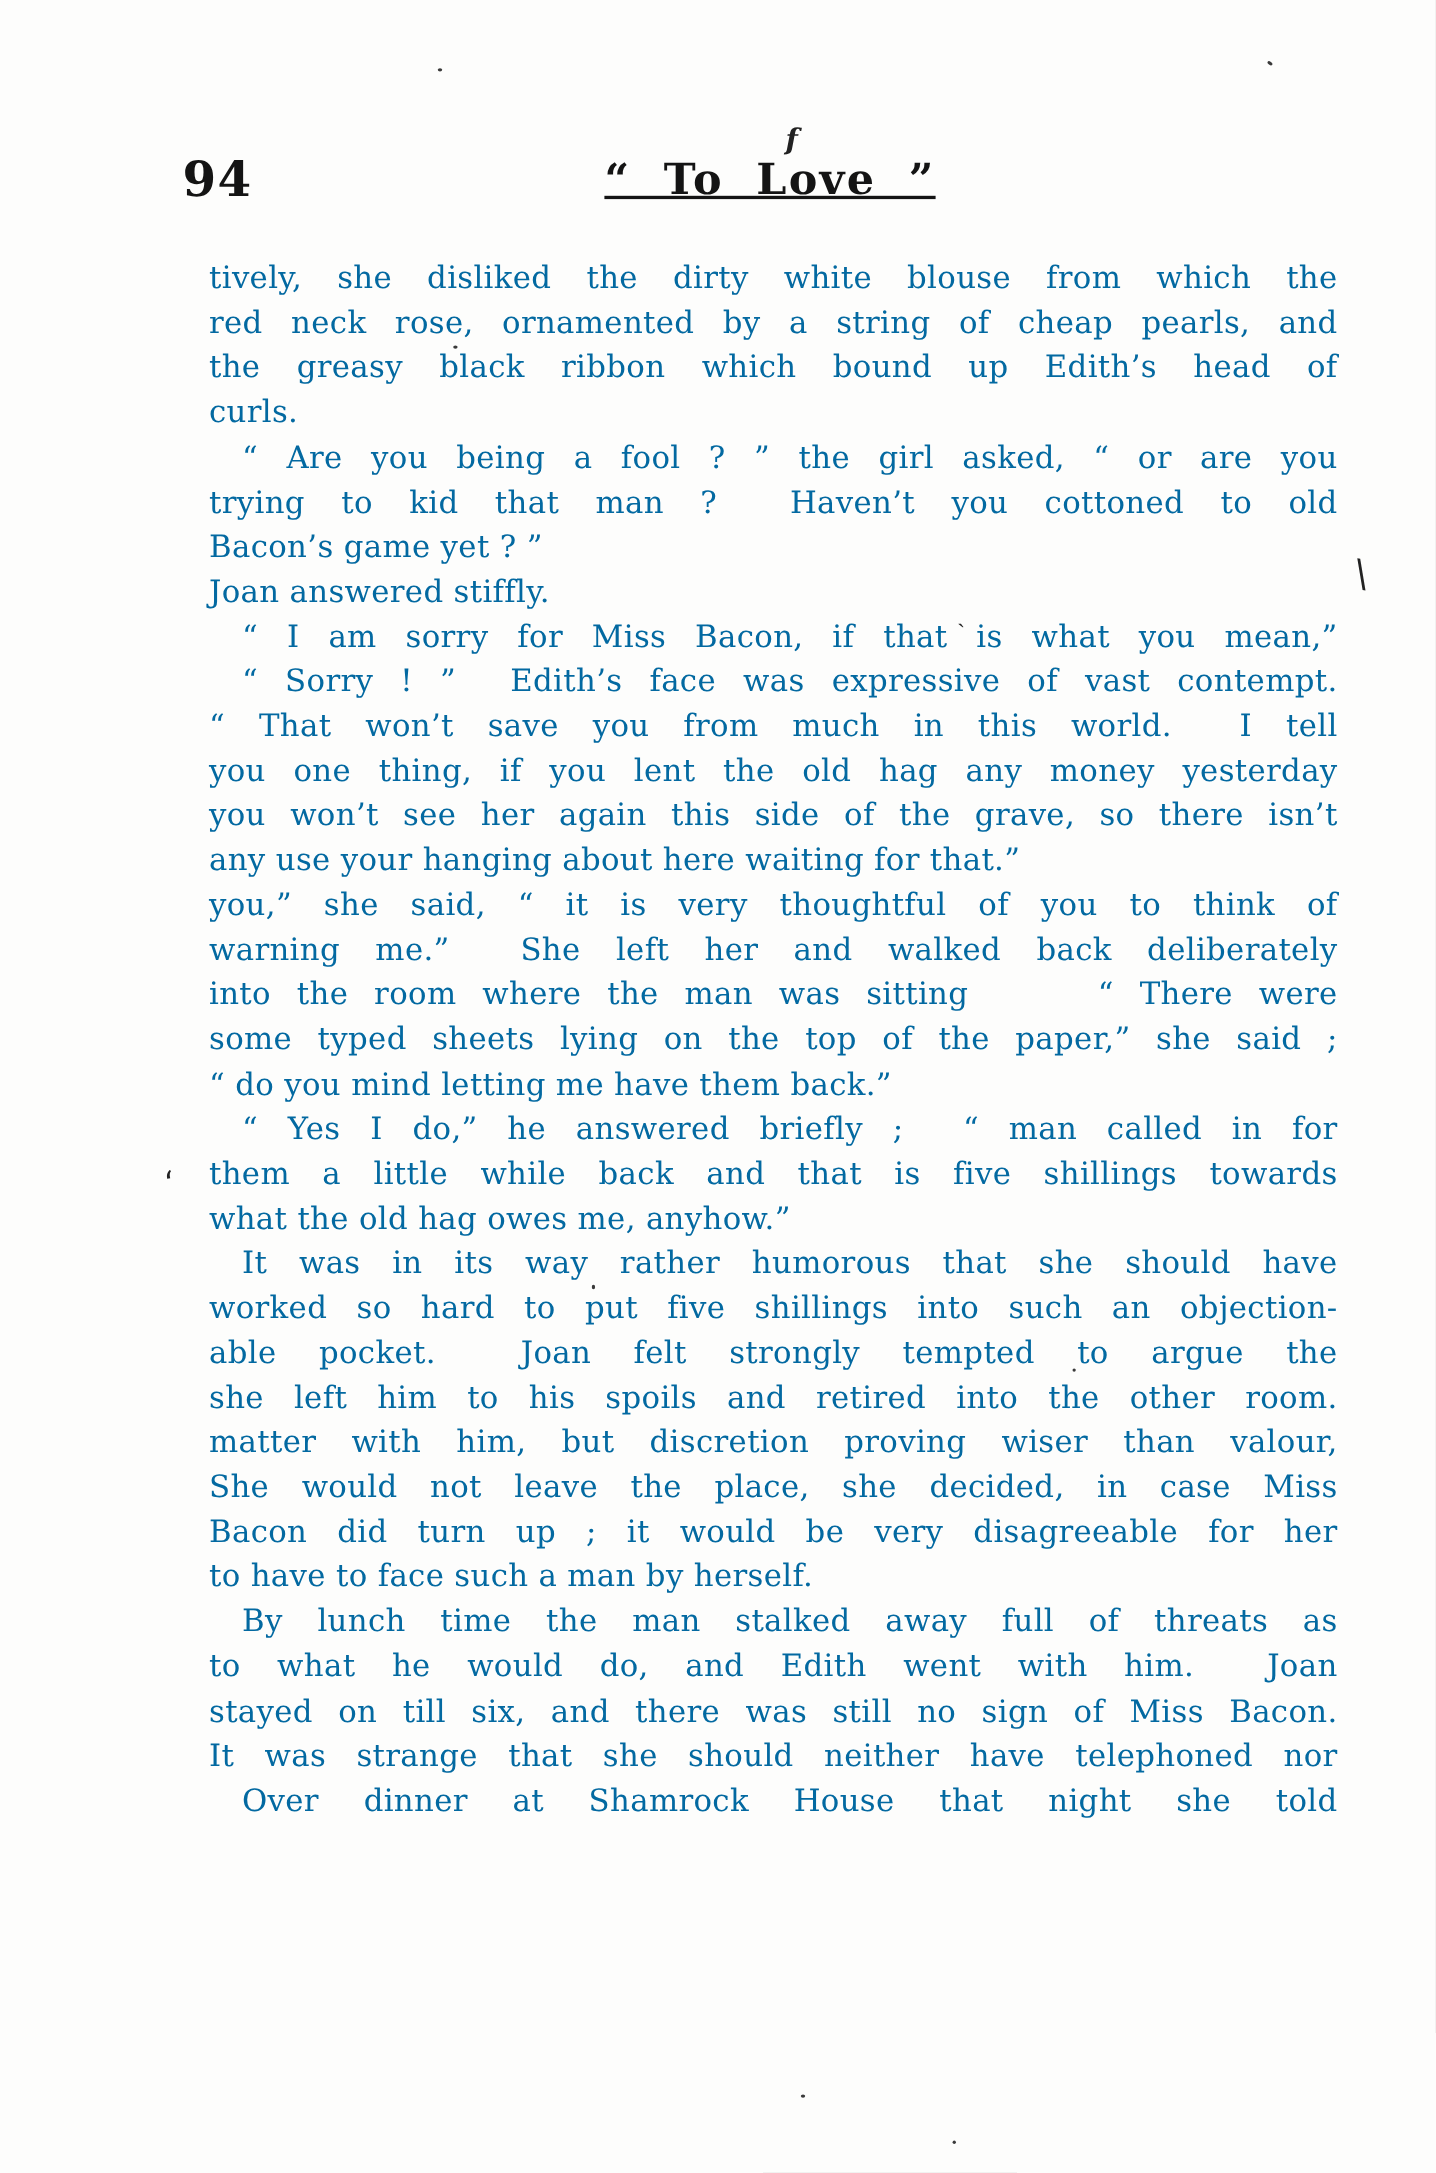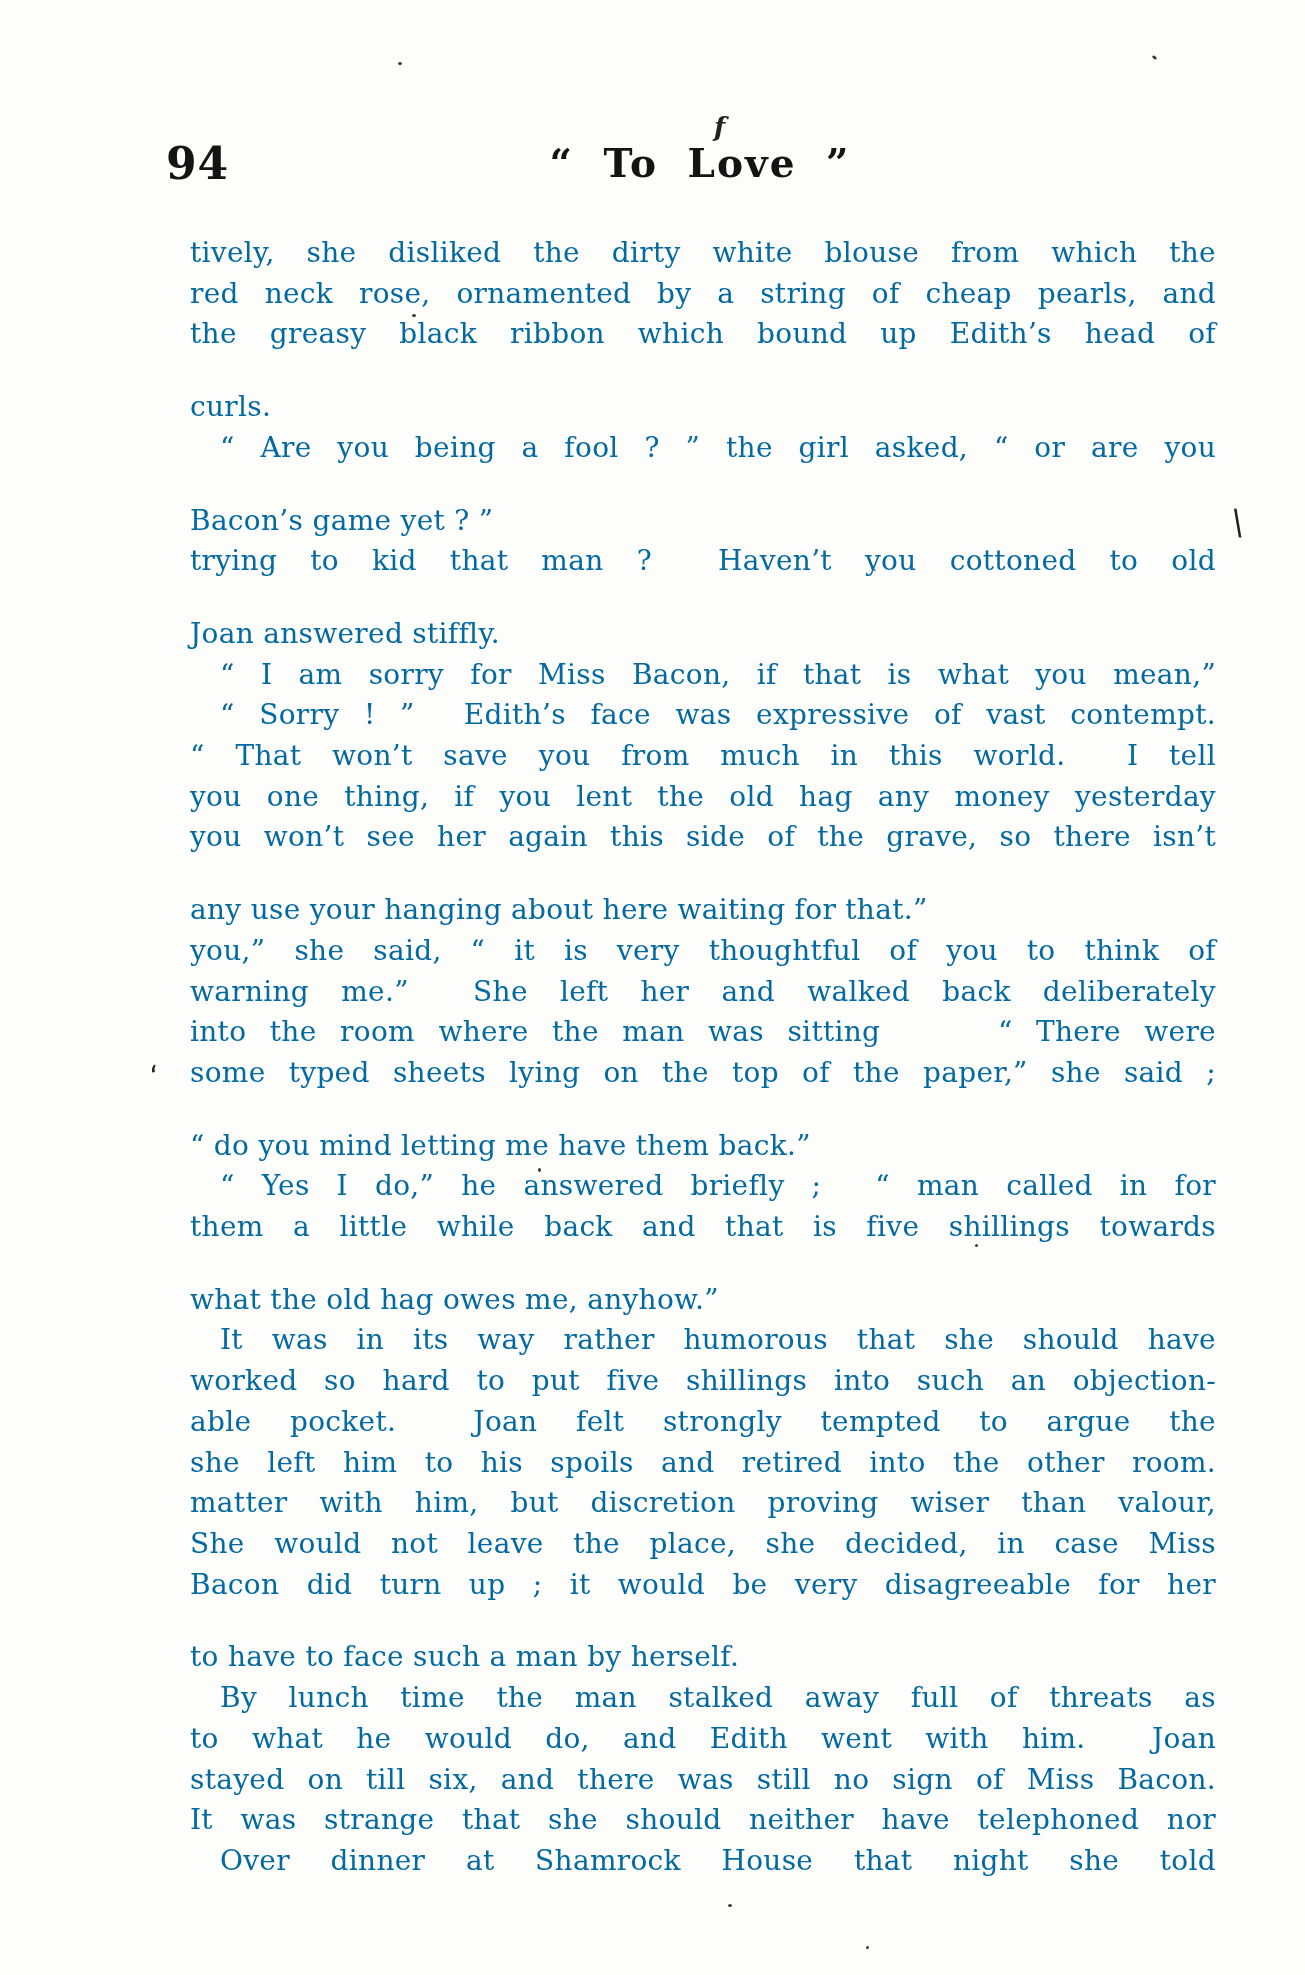--- a/index.html
+++ b/index.html
@@ -21,33 +21,34 @@
     text-align:right;
   }
   .running-title{
     position:absolute;
     left:700px;top:140px;
     transform:translateX(-50%);
     font-size:39px;font-weight:bold;
     letter-spacing:2px;word-spacing:14px;
     white-space:nowrap;
     color:#141414;
+    text-decoration:underline;
   }
   .body-text{
     position:absolute;
     left:190px;top:233px;
     width:1026px;
     font-size:28px;
     line-height:40.7px;
     letter-spacing:0.3px;
     color:#0369a1;
   }
   .line{white-space:normal;}
   .line.j{text-align:justify;text-align-last:justify;}
-  .line.last{text-align:center;text-align-last:left;margin-top:32px;}
+  .line.last{text-align:center;text-align-last:left;}
   .line.ind{text-indent:30px;}
   
   .artifact{position:absolute;color:#222;line-height:1;}
   .a-header-mark{left:714px;top:114px;font-size:26px;font-style:italic;font-weight:bold;}
   .a-slash-mark{left:1232px;top:505px;font-size:34px;transform:rotate(8deg);}
   .a-margin-tick{left:150px;top:1062px;font-size:30px;transform:rotate(-12deg);}
   .a-comma-tick{left:870px;top:548px;font-size:22px;}
   .speck{position:absolute;background:#3a3a3a;border-radius:50%;}
   .s1{left:398px;top:62px;width:4px;height:3px;}
   .s2{left:1152px;top:56px;width:5px;height:3px;transform:rotate(35deg);}
@@ -80,22 +81,22 @@
   <span class="speck s7"></span>
 
   <div class="body-text">
 
     <div class="line j">tively, she disliked the dirty white blouse from which the</div>
     <div class="line j">red neck rose, ornamented by a string of cheap pearls, and</div>
     <div class="line j">the greasy black ribbon which bound up Edith’s head of</div>
     <div class="line last">curls.</div>
 
     <div class="line j ind">“ Are you being a fool ? ” the girl asked, “ or are you</div>
+    <div class="line j">trying to kid that man ?&nbsp; Haven’t you cottoned to old</div>
     <div class="line last">Bacon’s game yet ? ”</div>
-    <div class="line j">trying to kid that man ?&nbsp; Haven’t you cottoned to old</div>
 
     <div class="line last">Joan answered stiffly.</div>
     <div class="line j ind">“ I am sorry for Miss Bacon, if that is what you mean,”</div>
 
     <div class="line j ind">“ Sorry ! ”&nbsp; Edith’s face was expressive of vast contempt.</div>
     <div class="line j">“ That won’t save you from much in this world.&nbsp; I tell</div>
     <div class="line j">you one thing, if you lent the old hag any money yesterday</div>
     <div class="line j">you won’t see her again this side of the grave, so there isn’t</div>
     <div class="line last">any use your hanging about here waiting for that.”</div>
 

